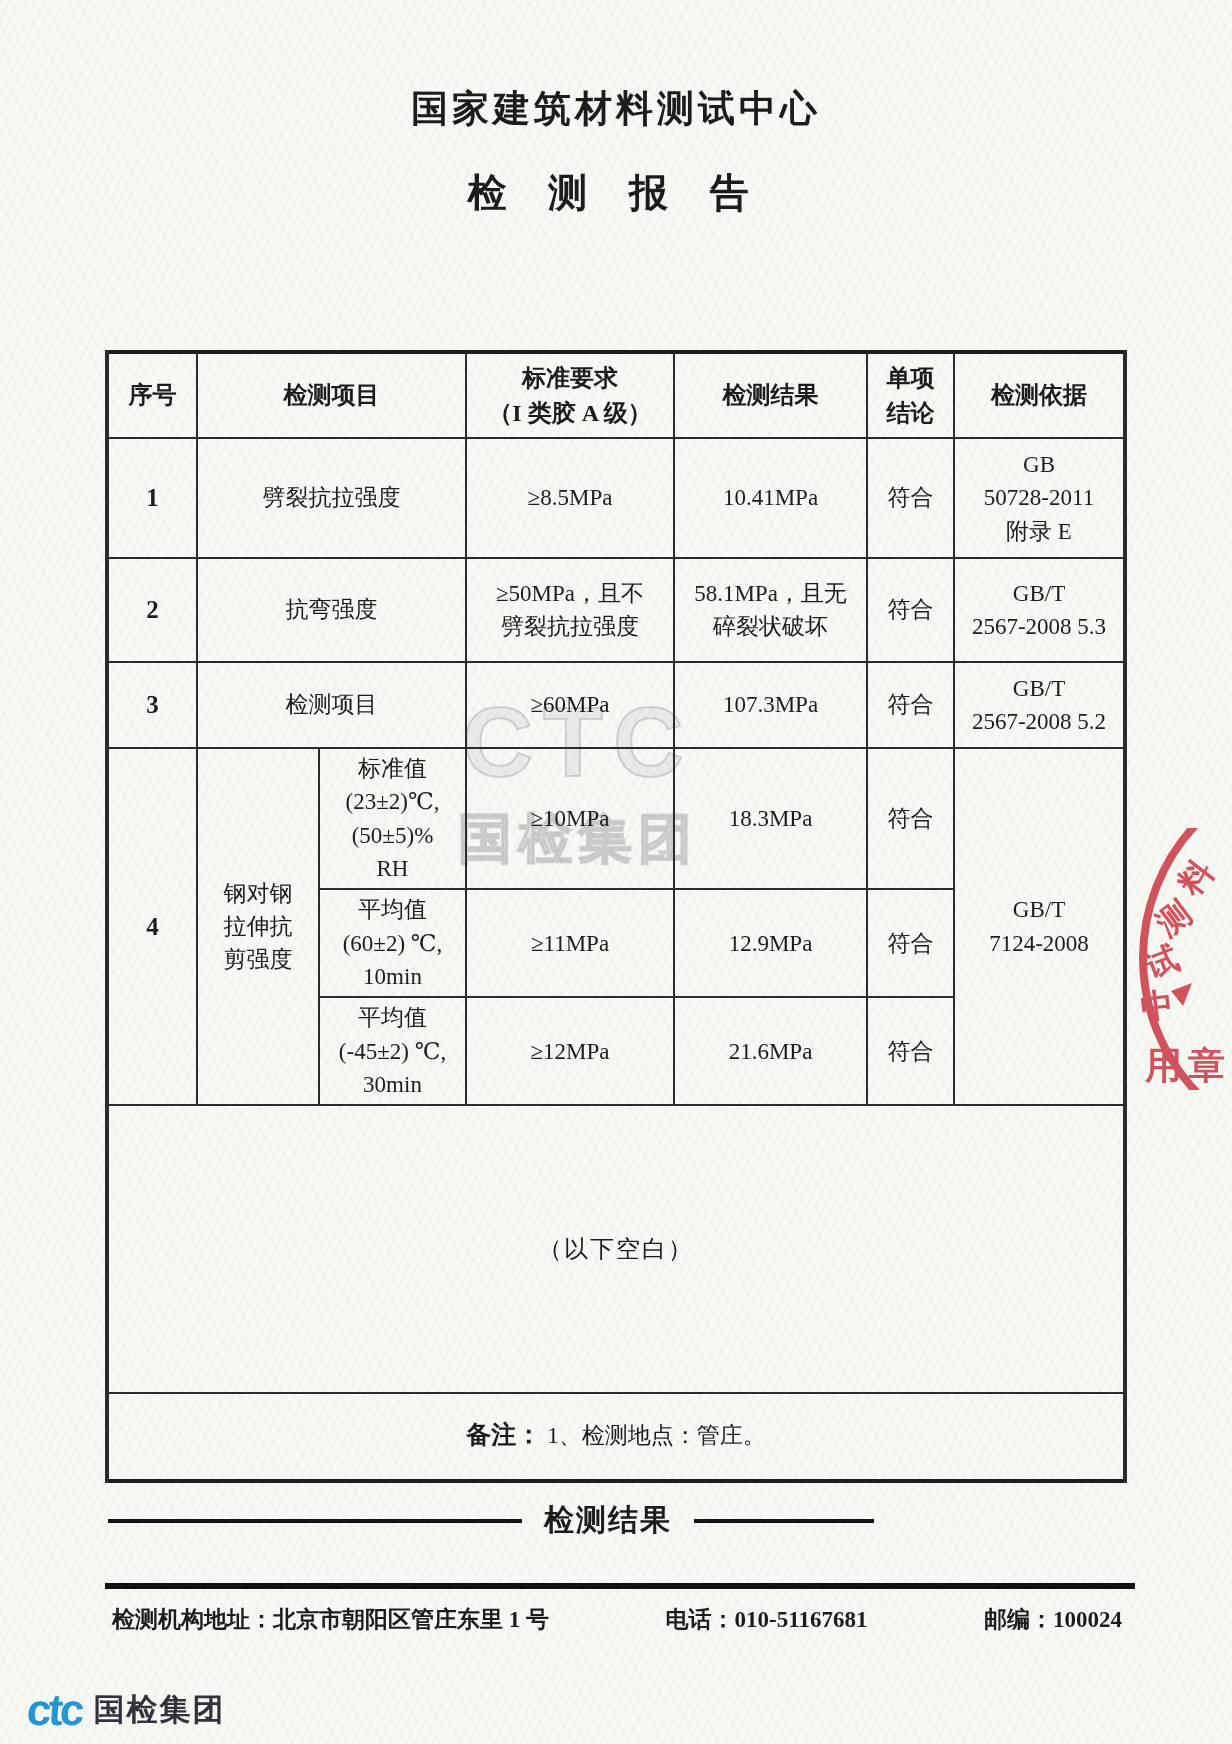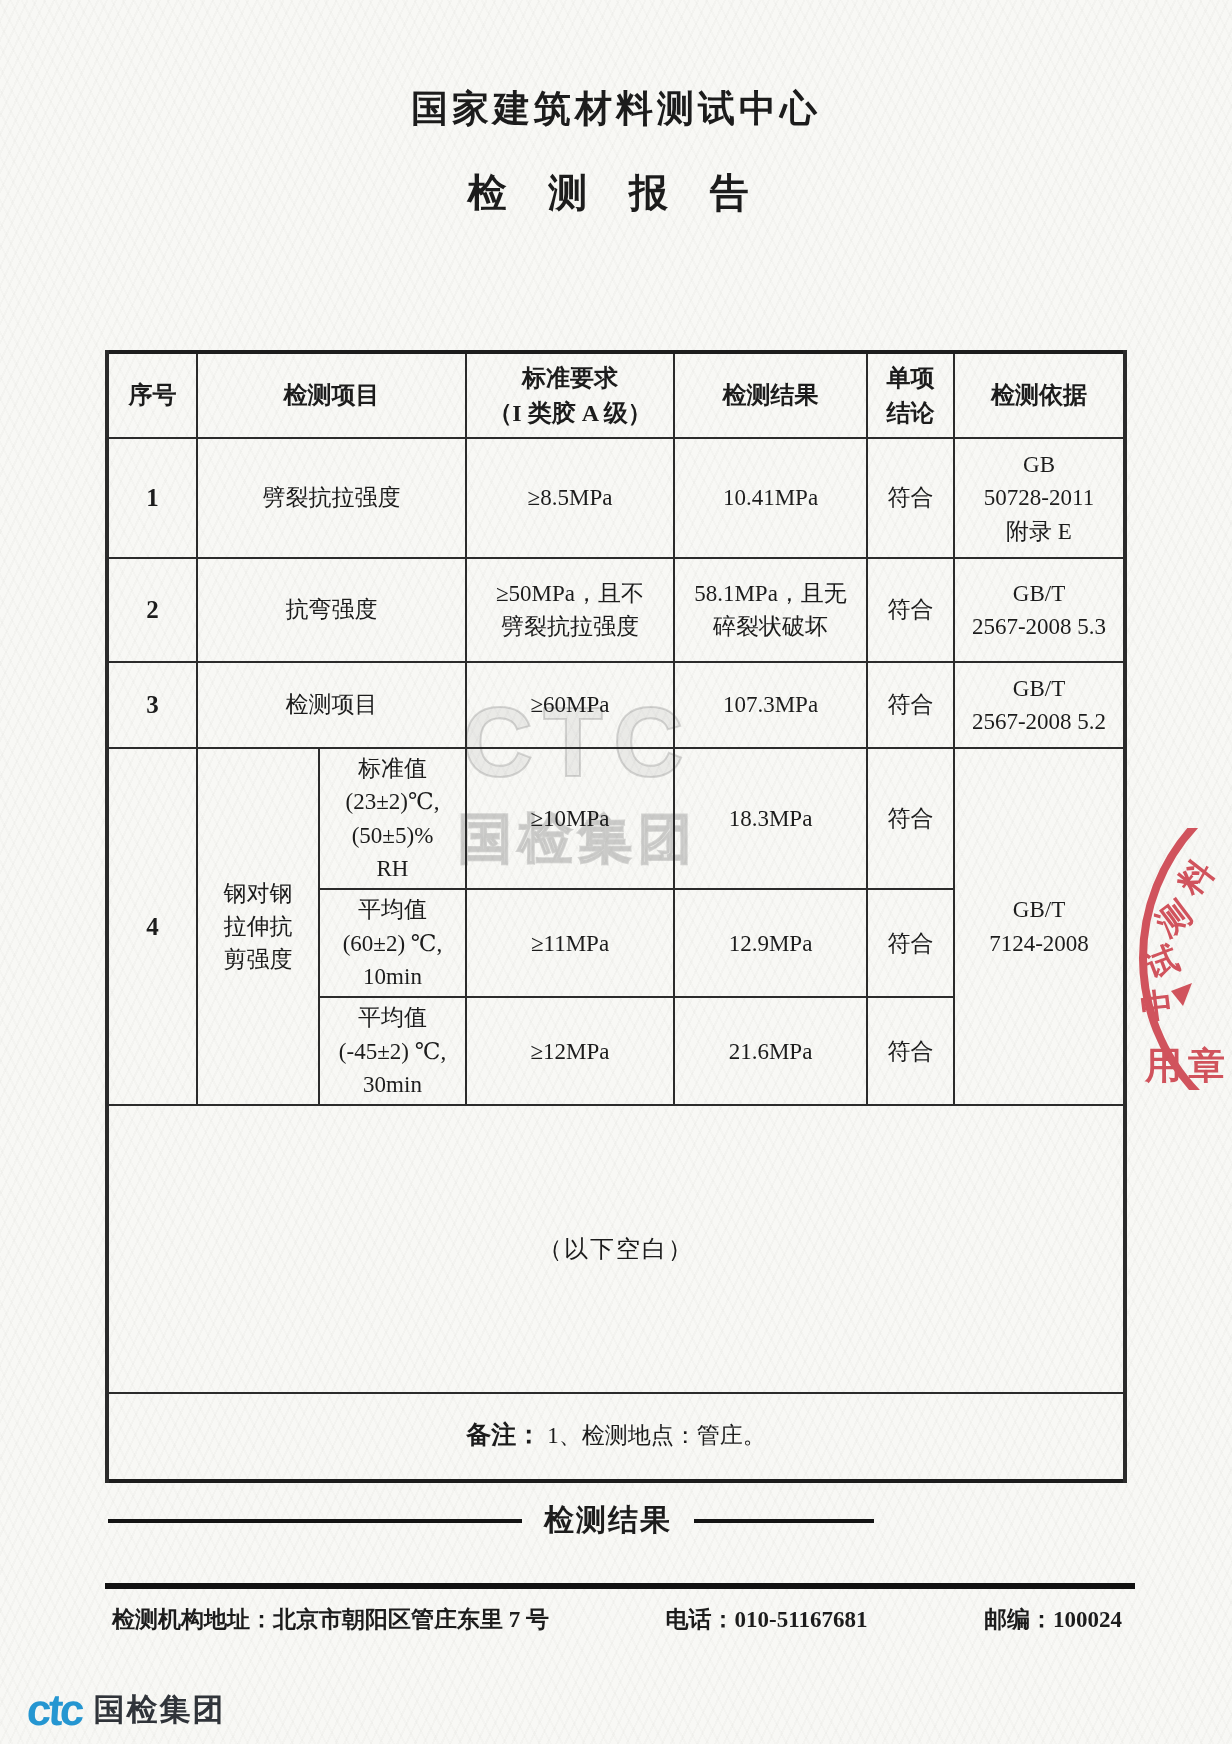--- a/index.html
+++ b/index.html
@@ -223,21 +223,21 @@
 
   <div class="end-line">
     <div class="end-rule-left"></div>
     <div class="end-text">检测结果</div>
     <div class="end-rule-right"></div>
   </div>
 
   <div class="bottom-rule"></div>
 
   <div class="footer-line">
-    <span class="footer-item"><span>检测机构地址：</span><span>北京市朝阳区管庄东里 7 号</span></span>
+    <span class="footer-item"><span>检测机构地址：</span><span>北京市朝阳区管庄东里 1 号</span></span>
     <span class="footer-item"><span>电话：</span><span>010-51167681</span></span>
     <span class="footer-item"><span>邮编：</span><span>100024</span></span>
   </div>
 
   <div class="logo">
     <span class="logo-mark">ctc</span>
     <span class="logo-name">国检集团</span>
   </div>
 
   <svg class="stamp-svg" width="139" height="262" viewBox="0 0 139 262">

